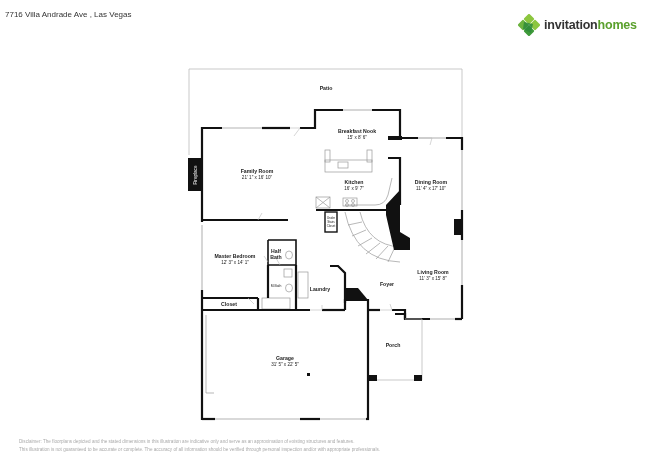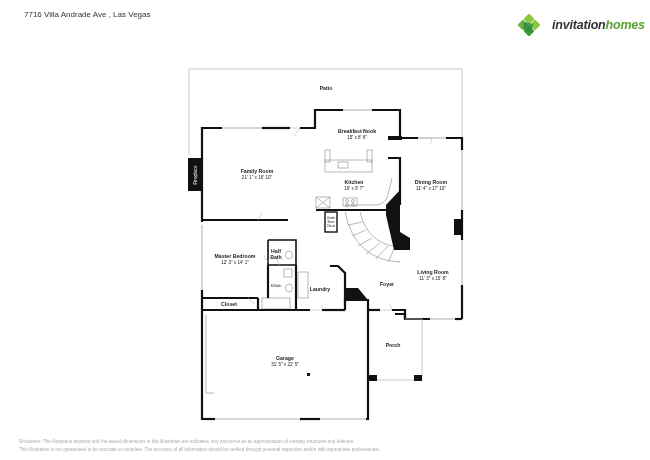--- a/index.html
+++ b/index.html
@@ -1,19 +1,19 @@
 <!DOCTYPE html>
 <html><head>
 <meta charset="utf-8">
 <style>
   html, body { margin:0; padding:0; background:#ffffff; }
   body { width:650px; height:460px; position:relative; overflow:hidden; font-family:"Liberation Sans", sans-serif; }
-  .header { position:absolute; left:24px; top:9px; font-size:8px; color:#333; line-height:11px; }
+  .header { position:absolute; left:5px; top:9px; font-size:8px; color:#333; line-height:11px; }
   .logo { position:absolute; left:518px; top:14px; display:flex; align-items:center; }
-  .logo-text { font-size:12.5px; font-weight:bold; letter-spacing:-0.2px; margin-left:12px;font-style:italic; }
+  .logo-text { font-size:12.5px; font-weight:bold; letter-spacing:-0.2px; margin-left:4px; }
   .logo-text .a { color:#333; }
   .logo-text .b { color:#5aa02c; }
   .disclaimer { position:absolute; left:19px; top:438px; font-size:4.6px; color:#aaa; line-height:7.5px; white-space:nowrap; }
   svg.plan { position:absolute; left:0; top:0; }
   .lbl { font-family:"Liberation Sans", sans-serif; fill:#222; text-anchor:middle; }
   .rn { font-size:5.2px; font-weight:bold; }
   .rd { font-size:4.6px; }
 </style>
 </head>
 <body>

